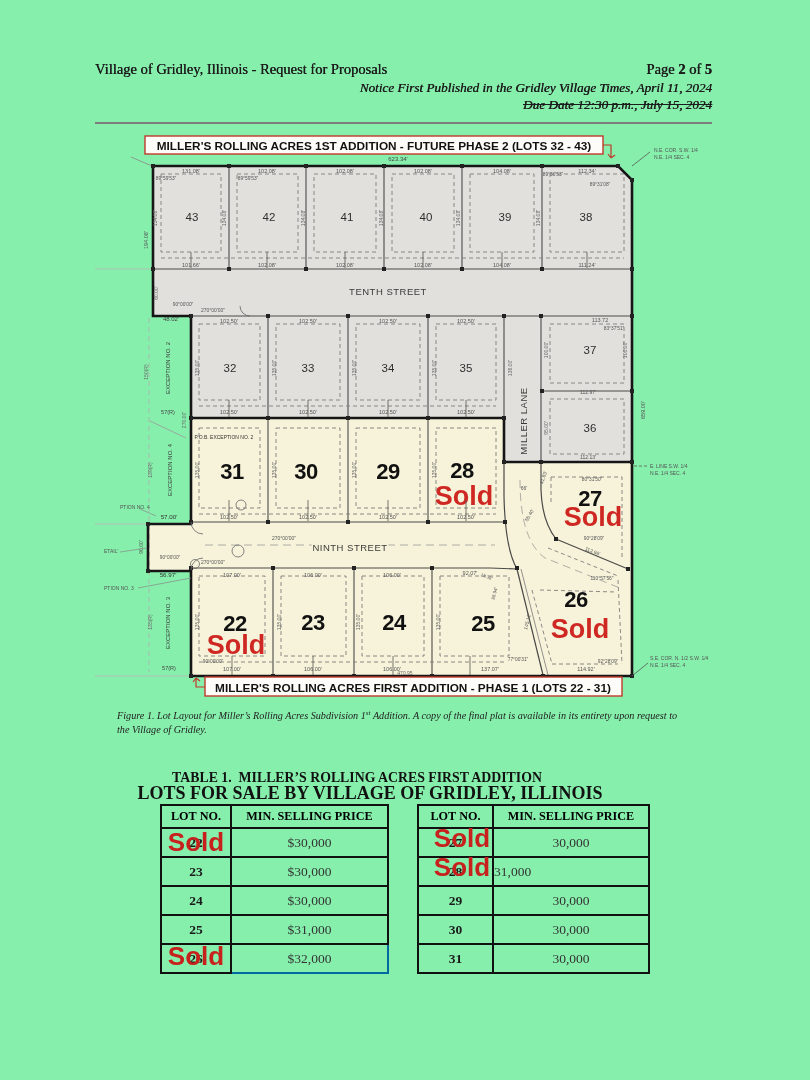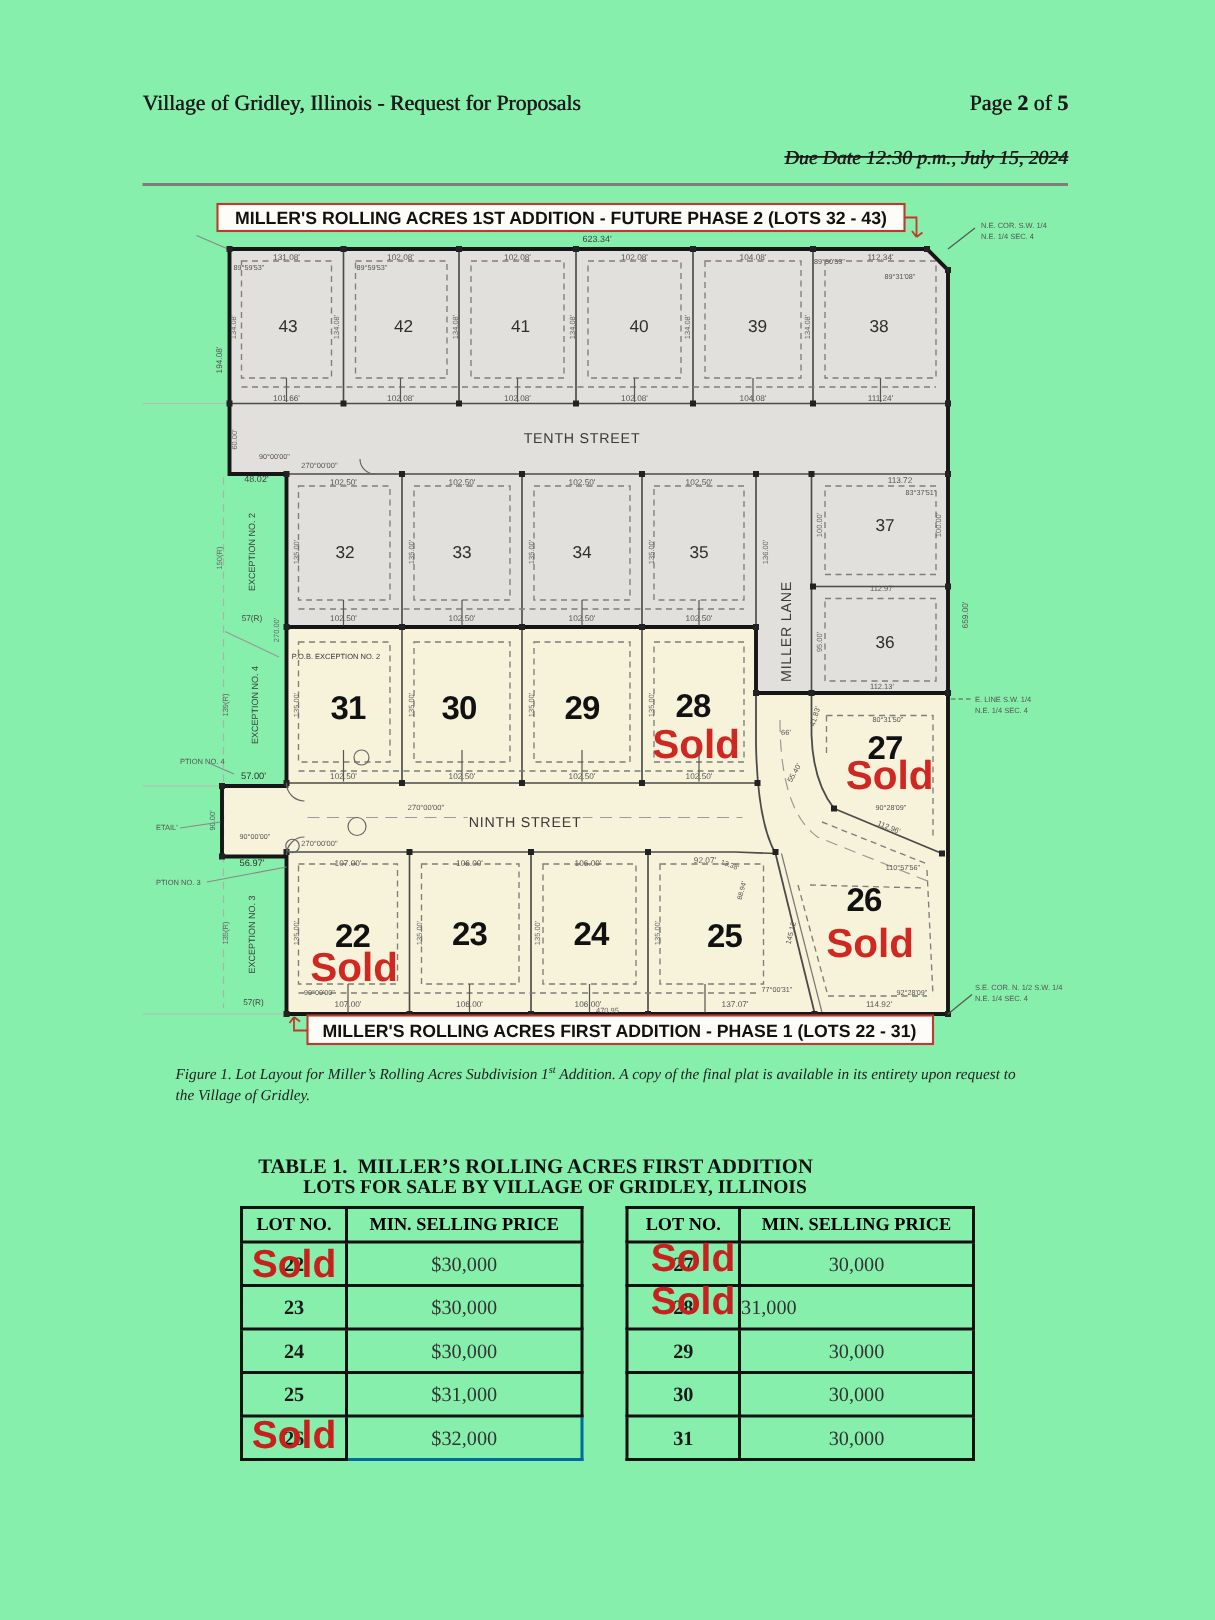--- a/index.html
+++ b/index.html
@@ -9,20 +9,21 @@
  .it{font-style:italic;}
  td{padding:0;}
 </style></head><body>
 <div class="page">
 
 <div class="abs hdr" style="left:95px;top:61px;">Village of Gridley, Illinois - Request for Proposals</div>
 
 <div class="abs hdr" style="right:98px;top:61px;">Page <b>2</b> of <b>5</b></div>
 
 
+<div class="abs hdr it" style="right:98px;top:80px;font-size:13.2px;">Notice First Published in the Gridley Village Times, April 11, 2024</div>
 
 <div class="abs hdr it" style="right:98px;top:97px;font-size:13.2px;text-decoration:line-through;font-family:Liberation Serif, serif;">Due Date 12:30 p.m., July 15, 2024</div>
 
 <div class="abs" style="left:95px;top:122px;width:617px;height:2px;background:#7d7d7b;"></div>
 
 <svg class="abs" style="left:90px;top:128px;" width="690" height="620" viewBox="90 128 690 620">
 
 <polygon points="153,166 618,166 632,180 632,316 153,316" fill="#e1e0dd"></polygon>
 
 <polygon points="191,316 632,316 632,462 504,462 504,418 191,418" fill="#e1e0dd"></polygon>
@@ -305,21 +306,21 @@
 <path d="M191,252V268 M267,252V268 M345,252V268 M423,252V268 M502,252V268 M587,252V268 M229,400V417 M229,500V521 M308,400V417 M308,500V521 M388,400V417 M388,500V521 M466,400V417 M466,500V521 M232,656V675 M313,656V675 M393,656V675 M470,656V675" stroke="#55554f" stroke-width="0.8" fill="none"></path>
 <circle cx="238" cy="551" r="6" fill="none" stroke="#666" stroke-width="0.8"></circle>
 <circle cx="195" cy="564" r="4.5" fill="none" stroke="#666" stroke-width="0.8"></circle>
 <circle cx="241" cy="505" r="5" fill="none" stroke="#666" stroke-width="0.8"></circle>
 <path d="M203,534 A12,12 0 0 1 191,522 M203,558 A12,12 0 0 0 191,570 M250,316 A10,10 0 0 1 240,306" fill="none" stroke="#666" stroke-width="0.8"></path>
 </svg>
 
 <div class="abs it" style="left:117px;top:706px;font-size:10.2px;line-height:14px;color:#222;white-space:nowrap;font-style:italic;">Figure 1. Lot Layout for Miller’s Rolling Acres Subdivision 1<sup style="font-size:7px;">st</sup> Addition. A copy of the final plat is available in its entirety upon request to<br>the Village of Gridley.</div>
 
 <div class="abs" style="left:0;top:769.5px;width:714px;text-align:center;font-weight:bold;font-size:13.8px;color:#111;">TABLE 1.&nbsp; MILLER’S ROLLING ACRES FIRST ADDITION</div>
-<div class="abs" style="left:0;top:782.5px;width:740px;text-align:center;font-weight:bold;font-size:13px;color:#111;">LOTS FOR SALE BY VILLAGE OF GRIDLEY, ILLINOIS</div>
+<div class="abs" style="left:0;top:782.5px;width:740px;text-align:center;font-weight:bold;font-size:18px;color:#111;">LOTS FOR SALE BY VILLAGE OF GRIDLEY, ILLINOIS</div>
 
 <table class="abs" style="left:160px;top:804px;border-collapse:collapse;table-layout:fixed;" cellspacing="0">
       <colgroup>
         <col style="width:70px;">
         <col style="width:157px;">
       </colgroup>
       <tbody>
         <tr>
           <td style="border:2px solid #111;height:21px;text-align:center;font-weight:bold;font-size:12.2px;">LOT&nbsp;NO.</td>
           <td style="border:2px solid #111;text-align:center;font-weight:bold;font-size:12.2px;">MIN. SELLING PRICE</td>

